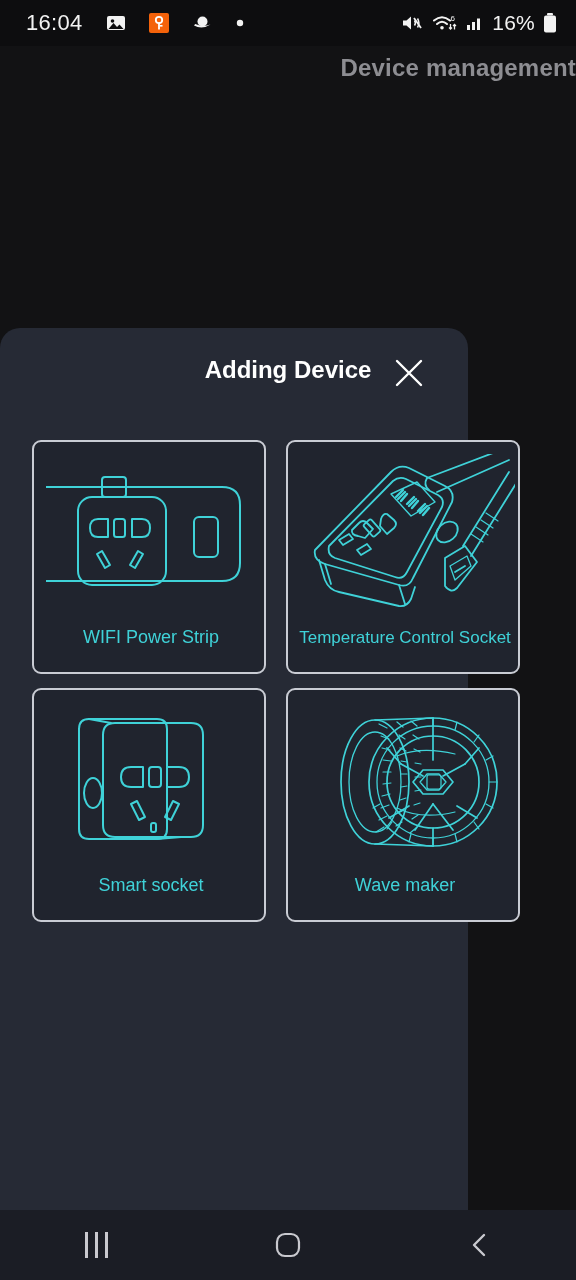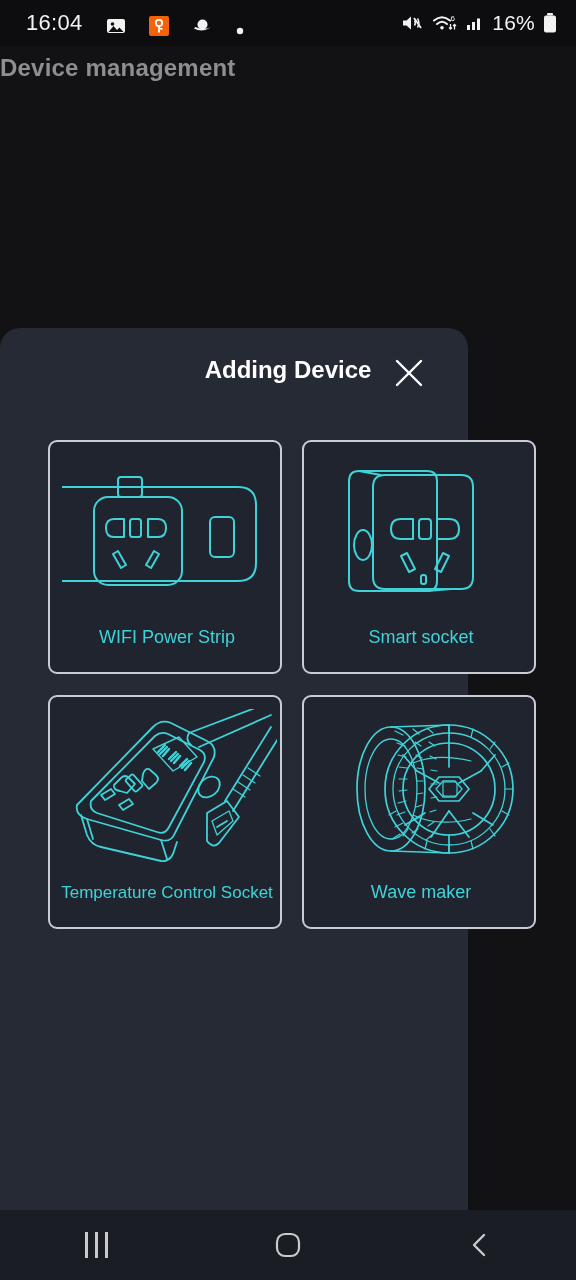--- a/index.html
+++ b/index.html
@@ -17,30 +17,30 @@
   }
 
   
   #status-bar {
     position:absolute; top:0; left:0;
     width:576px; height:46px;
     background:#0d0d0f;
     display:flex; align-items:center;
     padding:0 18px 0 26px;
   }
-  #status-left { display:flex; align-items:flex-end; gap:23px; }
+  #status-left { display:flex; align-items:center; gap:23px; }
   #clock { color:#f2f2f2; font-size:22px; letter-spacing:.3px; }
   .sb-icon { display:flex; align-items:center; justify-content:center; }
   #status-right { margin-left:auto; display:flex; align-items:center; gap:7px; }
   #battery-pct { color:#f2f2f2; font-size:21px; letter-spacing:.2px; }
 
   
   #app-title {
     position:absolute; top:54px; left:0; width:576px;
-    text-align:left;
+    text-align:right;
     color:#8d8d92; font-size:24px; font-weight:bold;
     letter-spacing:.2px;
   }
   #tab-bar {
     position:absolute; top:104px; left:0;
     width:576px; height:56px;
     border-bottom:1px solid #1f1f23;
   }
   #tab-my-devices {
     position:absolute; left:42px; top:12px;
@@ -75,25 +75,25 @@
     color:#ffffff; font-size:24px; font-weight:bold;
   }
   #close-button {
     position:absolute; right:42px; top:28px;
     width:34px; height:34px;
     display:flex; align-items:center; justify-content:center;
   }
 
   
   #device-grid {
-    position:absolute; left:48px; top:112px;
+    position:absolute; left:32px; top:112px;
     width:488px;
     display:grid;
     grid-template-columns:234px 234px;
-    gap:21px 20px;
+    gap:14px 20px;
   }
   .device-card {
     width:234px; height:234px;
     background:#20242e;
     border:2px solid #c9ccd4;
     border-radius:9px;
     position:relative;
     overflow:hidden;
   }
   .device-art {
@@ -241,51 +241,20 @@
 
               <path d="M56 92 L64 106 L59 109 L51 95 Z"></path>
 
               <path d="M92 92 L84 106 L89 109 L97 95 Z"></path>
 
               <rect x="148" y="58" width="24" height="40" rx="5"></rect>
             </g>
           </svg>
         </div>
         <div class="device-label">WIFI Power Strip</div>
-      </div>
-
-      <div class="device-card">
-        <div class="device-art">
-          <svg width="180" height="150" viewBox="0 0 180 150">
-            <g fill="none" stroke="#3fd2d8" stroke-width="2" stroke-linejoin="round" stroke-linecap="round">
-
-              <path d="M18 22 Q18 12 28 12 H96 Q106 12 106 22 V122 Q106 132 96 132 H28 Q18 132 18 122 Z"></path>
-
-              <path d="M42 28 Q42 16 54 16 H130 Q142 16 142 28 V118 Q142 130 130 130 H54 Q42 130 42 118 Z"></path>
-
-              <path d="M28 12 L50 16"></path>
-              <path d="M96 132 L120 130"></path>
-
-              <ellipse cx="32" cy="86" rx="9" ry="15"></ellipse>
-
-              <path d="M70 60 H82 V80 H70 Q60 80 60 70 Q60 60 70 60 Z"></path>
-
-              <rect x="88" y="60" width="12" height="20" rx="3"></rect>
-
-              <path d="M118 60 H106 V80 H118 Q128 80 128 70 Q128 60 118 60 Z"></path>
-
-              <path d="M76 94 L84 110 L78 113 L70 97 Z"></path>
-
-              <path d="M112 94 L104 110 L110 113 L118 97 Z"></path>
-
-              <rect x="90" y="116" width="5" height="9" rx="2"></rect>
-            </g>
-          </svg>
-        </div>
-        <div class="device-label">Smart socket</div>
       </div>
 
       <div class="device-card">
         <div class="device-art">
           <svg width="220" height="160" viewBox="0 0 220 160">
             <g fill="none" stroke="#3fd2d8" stroke-width="1.8" stroke-linejoin="round" stroke-linecap="round">
 
               <path d="M20 96 L96 18 Q104 10 114 14 L150 32 Q160 37 157 48 L118 124 Q114 134 104 131 L30 110 Q18 106 20 96 Z"></path>
 
               <path d="M24 106 L30 126 Q34 136 44 138 L104 152 Q112 153 116 145 L120 133"></path>
@@ -325,20 +294,51 @@
               <path d="M155 112 L172 102 L176 112 L160 126 Z" stroke-width="1.3"></path>
               <path d="M160 118 L170 112"></path>
             </g>
           </svg>
         </div>
         <div class="device-label small">Temperature Control Socket</div>
       </div>
 
       <div class="device-card">
         <div class="device-art">
+          <svg width="180" height="150" viewBox="0 0 180 150">
+            <g fill="none" stroke="#3fd2d8" stroke-width="2" stroke-linejoin="round" stroke-linecap="round">
+
+              <path d="M18 22 Q18 12 28 12 H96 Q106 12 106 22 V122 Q106 132 96 132 H28 Q18 132 18 122 Z"></path>
+
+              <path d="M42 28 Q42 16 54 16 H130 Q142 16 142 28 V118 Q142 130 130 130 H54 Q42 130 42 118 Z"></path>
+
+              <path d="M28 12 L50 16"></path>
+              <path d="M96 132 L120 130"></path>
+
+              <ellipse cx="32" cy="86" rx="9" ry="15"></ellipse>
+
+              <path d="M70 60 H82 V80 H70 Q60 80 60 70 Q60 60 70 60 Z"></path>
+
+              <rect x="88" y="60" width="12" height="20" rx="3"></rect>
+
+              <path d="M118 60 H106 V80 H118 Q128 80 128 70 Q128 60 118 60 Z"></path>
+
+              <path d="M76 94 L84 110 L78 113 L70 97 Z"></path>
+
+              <path d="M112 94 L104 110 L110 113 L118 97 Z"></path>
+
+              <rect x="90" y="116" width="5" height="9" rx="2"></rect>
+            </g>
+          </svg>
+        </div>
+        <div class="device-label">Smart socket</div>
+      </div>
+
+      <div class="device-card">
+        <div class="device-art">
           <svg width="200" height="160" viewBox="0 0 200 160">
             <g fill="none" stroke="#3fd2d8" stroke-width="1.7" stroke-linejoin="round" stroke-linecap="round">
 
               <ellipse cx="70" cy="80" rx="34" ry="62"></ellipse>
               <ellipse cx="70" cy="80" rx="26" ry="50" stroke-width="1.3"></ellipse>
 
               <circle cx="128" cy="80" r="64"></circle>
               <circle cx="128" cy="80" r="56" stroke-width="1.3"></circle>
               <circle cx="128" cy="80" r="46"></circle>
 

